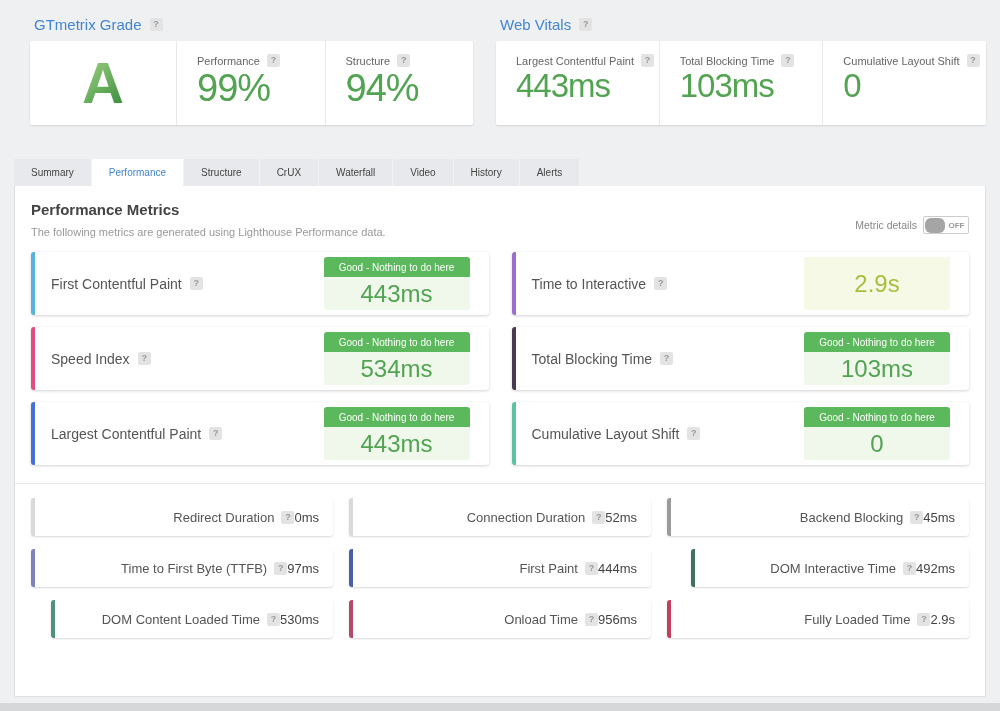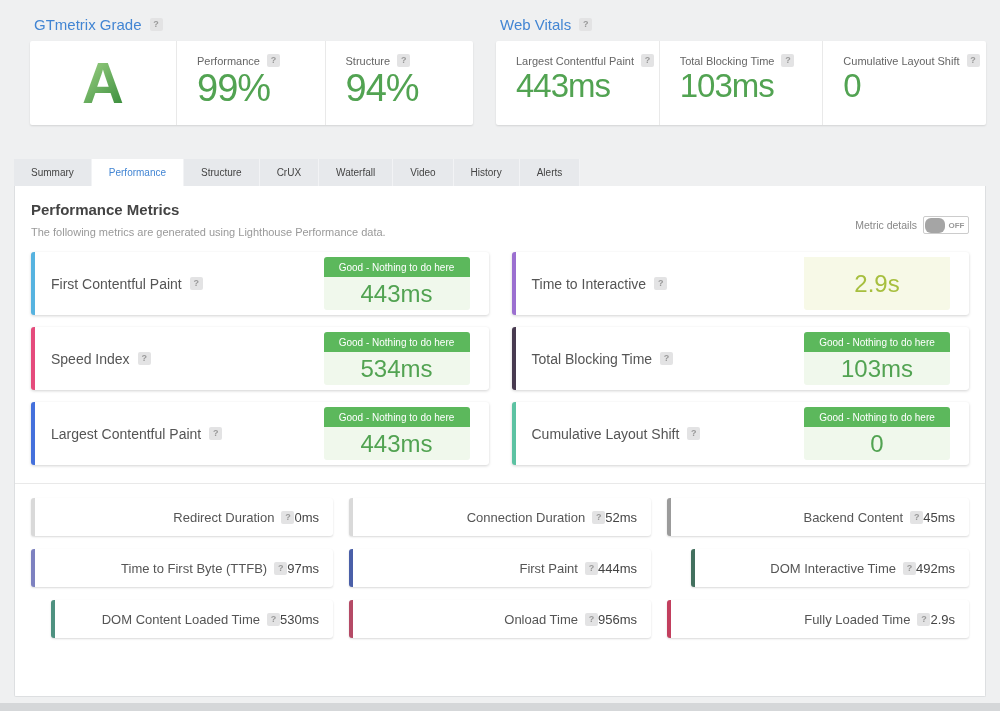--- a/index.html
+++ b/index.html
@@ -279,21 +279,21 @@
       <div class="bt-card" style="border-left-color: rgb(217, 217, 217);">
         <div class="bt-label">
           <span>Connection Duration</span>
           <span class="q">?</span>
         </div>
         <div class="bt-value">52ms</div>
       </div>
 
       <div class="bt-card" style="border-left-color: rgb(155, 155, 155);">
         <div class="bt-label">
-          <span>Backend Content</span>
+          <span>Backend Blocking</span>
           <span class="q">?</span>
         </div>
         <div class="bt-value">45ms</div>
       </div>
 
       <div class="bt-card" style="border-left-color: rgb(125, 129, 192);">
         <div class="bt-label">
           <span>Time to First Byte (TTFB)</span>
           <span class="q">?</span>
         </div>

